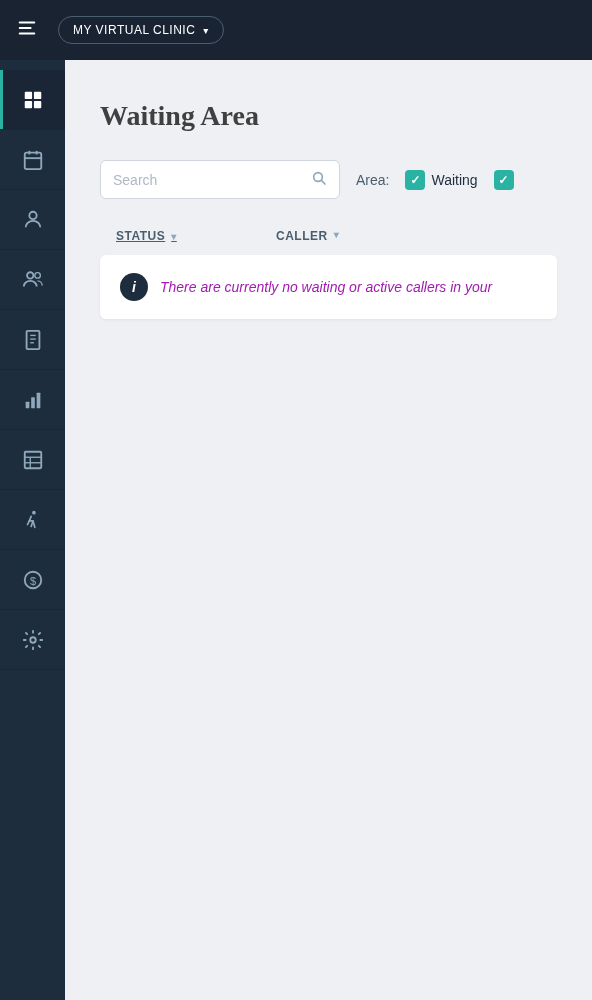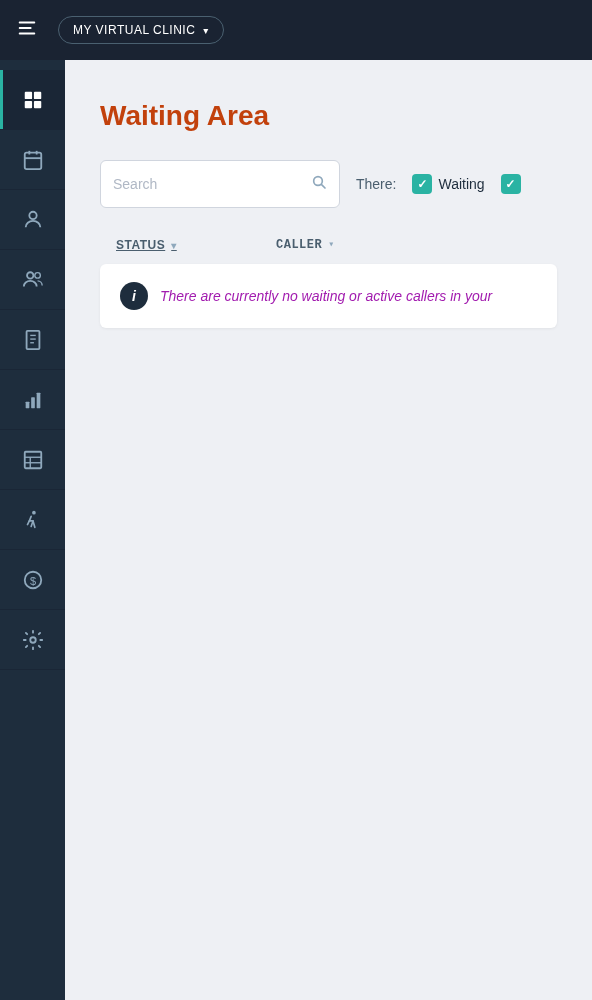--- a/index.html
+++ b/index.html
@@ -98,40 +98,41 @@
     .content {
       flex: 1;
       background: #eef0f4;
       padding: 40px 35px 20px 35px;
       overflow-y: auto;
     }
 
     .page-title {
       font-size: 28px;
       font-weight: 600;
-      color: #c2410c;
+      color: #404040;
       margin-bottom: 28px;
+      font-family: Liberation Serif, serif;
     }
 
     
     .search-filter-row {
       display: flex;
       align-items: center;
       gap: 16px;
       margin-bottom: 22px;
     }
     .search-box {
       display: flex;
       align-items: center;
       background: #fff;
       border: 1.5px solid #d0d5de;
       border-radius: 6px;
       padding: 0 12px;
       width: 240px;
-      height: 48px;
+      height: 39px;
     }
     .search-box input {
       border: none;
       outline: none;
       flex: 1;
       font-size: 14px;
       color: #1e2d3d;
       background: transparent;
     }
     .search-box input::placeholder {
@@ -199,21 +200,20 @@
     .col-caller {
       flex: 1;
       display: flex;
       gap: 6px;
       font-size: 12px;
       font-weight: 700;
       color: #4a5e6e;
       letter-spacing: 0.5px;
       text-transform: uppercase;
       cursor: pointer;
-      font-family: Liberation Mono, monospace;
     }
     .col-chevron {
       font-size: 10px;
       color: #8fa8bc;
     }
 
     
     .info-message {
       display: flex;
       align-items: center;
@@ -365,21 +365,21 @@
       <div class="search-box">
         <input type="text" placeholder="Search" style="">
         <span class="search-icon">
           <svg width="16" height="16" viewBox="0 0 24 24" fill="none" stroke="#8fa8bc" stroke-width="2.5" stroke-linecap="round">
             <circle cx="10.5" cy="10.5" r="6.5"></circle>
             <line x1="15.5" y1="15.5" x2="21" y2="21"></line>
           </svg>
         </span>
       </div>
 
-      <span class="show-label">There:</span>
+      <span class="show-label">Area:</span>
 
       <div class="filter-option">
         <div class="checkbox-teal"></div>
         <span>Waiting</span>
       </div>
 
       <div class="filter-option">
         <div class="checkbox-teal"></div>
       </div>
     </div>

